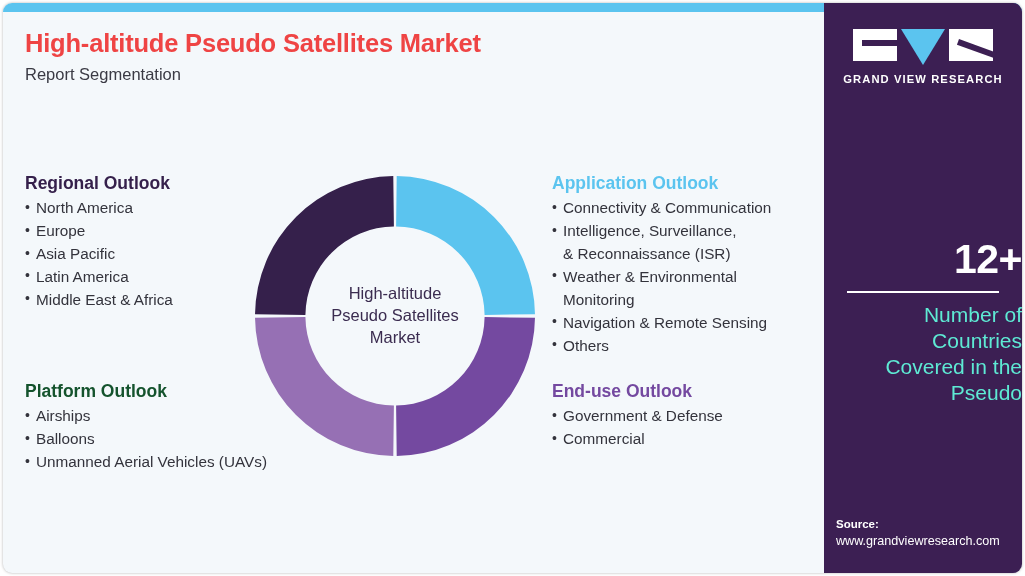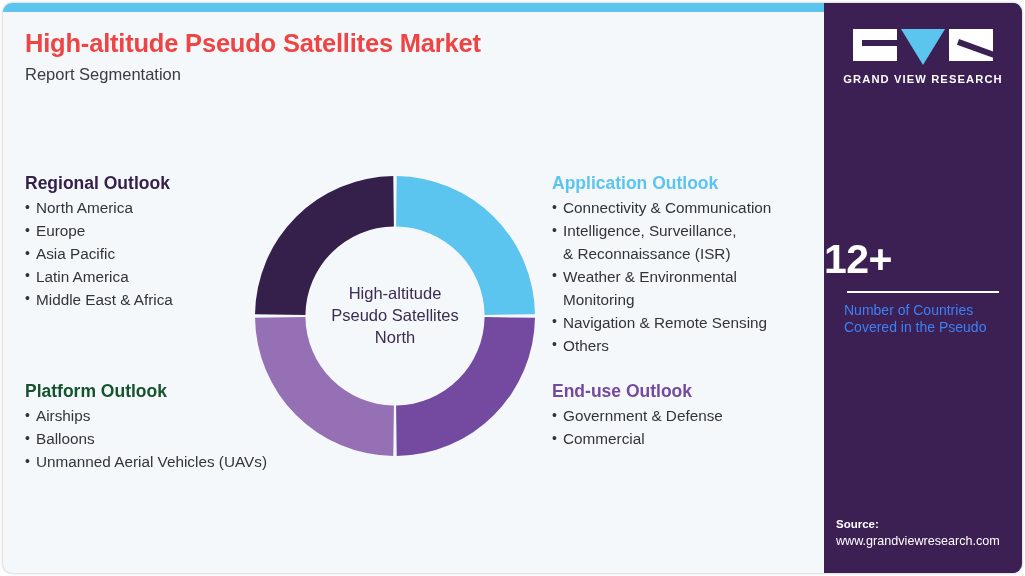--- a/index.html
+++ b/index.html
@@ -130,38 +130,38 @@
     letter-spacing: 1.1px;
     color: #ffffff;
   }
 
   
   .stat-block {
     position: absolute;
     left: 0;
     top: 236px;
     width: 198px;
-    text-align: left;
+    text-align: right;
   }
   .stat-value {
     font-size: 41px;
     font-weight: bold;
     color: #ffffff;
     line-height: 1.0;
     letter-spacing: -0.5px;
   }
   .stat-divider {
     width: 152px;
     height: 1.5px;
     background: #ffffff;
     margin: 11px auto 9px auto;
   }
   .stat-label {
-    font-size: 14px;
-    color: #3b82f6;
+    font-size: 21px;
+    color: #5eead4;
     line-height: 1.25;
     padding-left: 20px;
   }
 
   
   .source-block {
     position: absolute;
     left: 12px;
     bottom: 23px;
     width: 190px;
@@ -307,21 +307,21 @@
         <g id="donut-slices">
             <path d="M 141.71038011693463 0.010448247536714916 A 140 140 0 0 1 279.9895517524633 138.2896198830654 L 229.5933131215765 138.90535672516185 A 89.60000000000001 89.60000000000001 0 0 0 141.09464327483818 50.4066868784235 Z" fill="#5bc4ef"></path>
             <path d="M 279.9895517524633 141.7103801169346 A 140 140 0 0 1 141.71038011693463 279.9895517524633 L 141.09464327483818 229.5933131215765 A 89.60000000000001 89.60000000000001 0 0 0 229.5933131215765 141.09464327483815 Z" fill="#7449a0"></path>
             <path d="M 138.2896198830654 279.9895517524633 A 140 140 0 0 1 0.010448247536714916 141.71038011693463 L 50.4066868784235 141.09464327483818 A 89.60000000000001 89.60000000000001 0 0 0 138.90535672516185 229.5933131215765 Z" fill="#9670b4"></path>
             <path d="M 0.010448247536714916 138.28961988306546 A 140 140 0 0 1 138.28961988306534 0.010448247536714916 L 138.90535672516182 50.4066868784235 A 89.60000000000001 89.60000000000001 0 0 0 50.4066868784235 138.90535672516188 Z" fill="#35204b"></path>
           </g>
       </svg>
       <div class="donut-center">
         <div>High-altitude</div>
         <div>Pseudo Satellites</div>
-        <div>North</div>
+        <div>Market</div>
       </div>
     </div>
 
     <div class="sidebar">
 
       <div class="logo-wrap">
         <div class="logo-marks">
           <span class="logo-g"></span>
           <span class="logo-v"></span>
           <span class="logo-r"></span>

